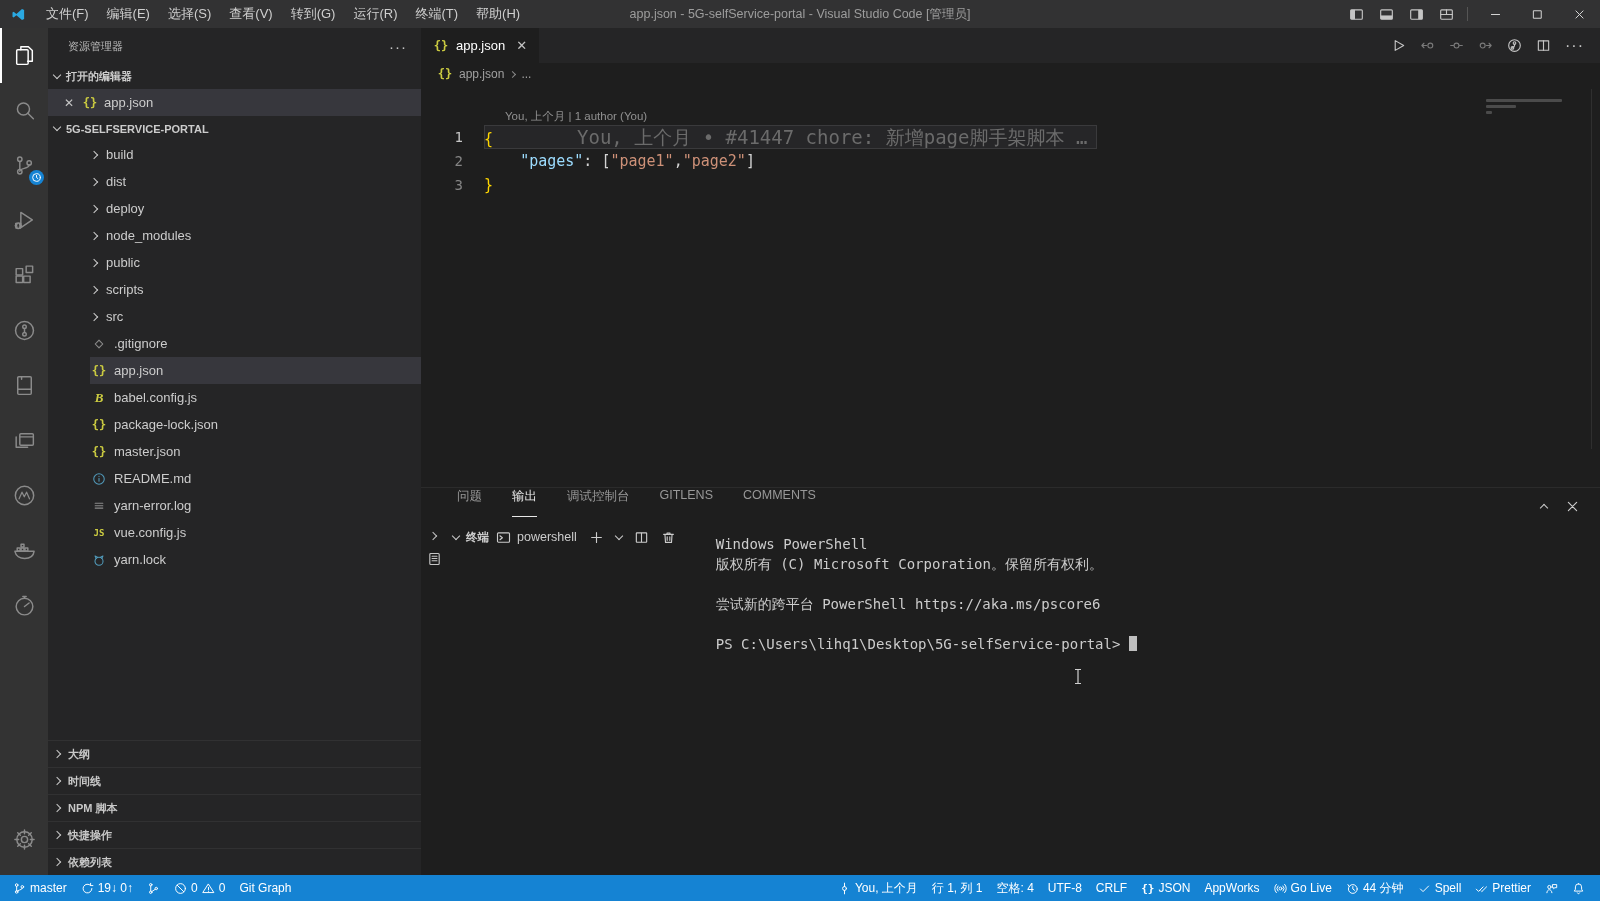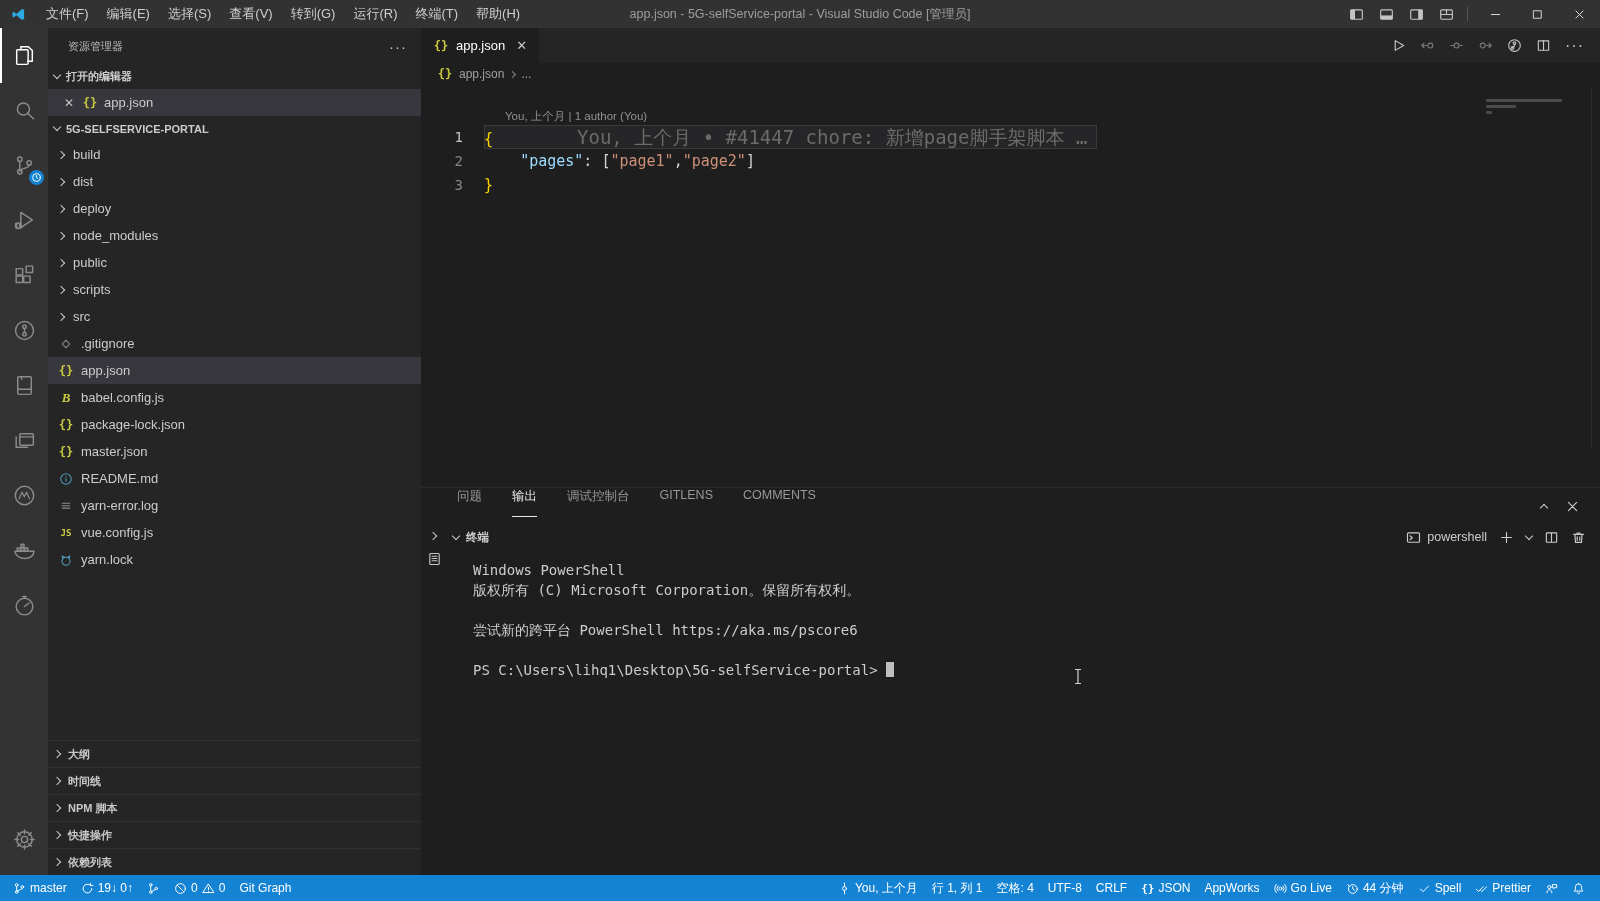--- a/index.html
+++ b/index.html
@@ -29,21 +29,21 @@
              background:#1583d3;color:#fff;display:flex;align-items:center;justify-content:center;}
   .act-badge svg{width:11px;height:11px;}
   
   .sidebar{width:373px;background:#252526;display:flex;flex-direction:column;flex:0 0 auto;font-size:13px;}
   .sb-title{height:36px;display:flex;align-items:center;padding:0 14px 0 20px;font-size:11px;color:#b8b8b8;flex:0 0 auto;}
   .sb-more{margin-left:auto;color:#c5c5c5;font-size:15px;letter-spacing:1px;}
   .section-h{height:25px;display:flex;align-items:center;gap:6px;font-weight:bold;font-size:11px;color:#cccccc;padding-left:6px;flex:0 0 auto;}
   .oe-item{height:27px;display:flex;align-items:center;gap:6px;padding-left:14px;background:#37373d;flex:0 0 auto;}
   .oe-close{color:#c5c5c5;font-size:12px;width:14px;text-align:center;}
   .tree{flex:0 0 auto;}
-  .tree-row{height:27px;display:flex;align-items:center;gap:7px;padding-left:10px;color:#cccccc;}
+  .tree-row{height:27px;display:flex;align-items:center;gap:7px;padding-left:1px;color:#cccccc;margin-left:42px;}
   .tree-row.selected{background:#37373d;}
   .txticon{font-family:"DejaVu Sans Mono",monospace;font-weight:bold;color:#cbcb41;font-size:12px;width:16px;text-align:center;display:inline-block;}
   .txticon.it{font-style:italic;font-family:"Liberation Serif",serif;font-size:13px;}
   .txticon.js{font-size:9px;}
   .c-blue{color:#519aba;}
   .c-gray{color:#8a8a8a;}
   .fileico{width:16px;display:inline-flex;justify-content:center;}
   .fileico svg{width:14px;height:14px;}
   .bottom-secs{margin-top:auto;flex:0 0 auto;}
   .bsec{height:27px;border-top:1px solid #313132;display:flex;align-items:center;gap:6px;font-weight:bold;font-size:11px;color:#c8c8c8;padding-left:6px;background:#252526;}
@@ -77,21 +77,21 @@
   .mm-edge{position:absolute;top:4px;right:8px;width:1px;height:360px;background:#2f2f2f;}
   
   .panel{height:388px;background:#1e1e1e;border-top:1px solid #2b2b2b;display:flex;flex-direction:column;}
   .panel-tabs{height:36px;display:flex;align-items:center;padding-left:36px;flex:0 0 auto;}
   .ptab{font-size:12.5px;color:#989898;height:100%;display:flex;align-items:flex-start;position:relative;margin-right:30px;text-transform:uppercase;}
   .ptab.active{color:#e7e7e7;}
   .ptab.active::after{content:'';position:absolute;left:0;right:0;bottom:7px;height:1px;background:#e7e7e7;}
   .panel-controls{margin-left:auto;display:flex;align-items:center;gap:18px;padding-right:20px;color:#cccccc;}
   .panel-body{flex:1;display:flex;min-height:0;}
   .panel-strip{width:26px;display:flex;flex-direction:column;align-items:center;padding-top:9px;gap:12px;color:#c5c5c5;flex:0 0 auto;}
-  .term-col{flex:1;display:flex;flex-direction:column;min-width:0;}
+  .term-col{flex:1;display:flex;flex-direction:row;min-width:0;}
   .term-header{height:26px;display:flex;align-items:center;gap:7px;padding-left:6px;font-size:11.5px;font-weight:bold;color:#cccccc;flex:0 0 auto;}
   .term-actions{margin-left:auto;display:flex;align-items:center;gap:12px;padding-right:14px;font-weight:normal;font-size:12.5px;color:#cccccc;justify-content:space-between;}
   .shell-chip{display:flex;align-items:center;gap:6px;}
   .term-body{flex:1;padding:10px 0 0 26px;font-family:"DejaVu Sans Mono",monospace;font-size:14px;line-height:20px;color:#cccccc;position:relative;}
   .term-line{height:20px;white-space:pre;}
   .cursor-block{display:inline-block;width:8px;height:15px;background:#bfbfbf;vertical-align:-2px;}
   
   .statusbar{height:26px;background:#1583d3;display:flex;align-items:center;color:#ffffff;font-size:12px;padding-left:6px;}
   .sb-item{display:flex;align-items:center;gap:4px;padding:0 7px;height:100%;white-space:nowrap;}
   .sb-item .ico svg{width:13px;height:13px;}

